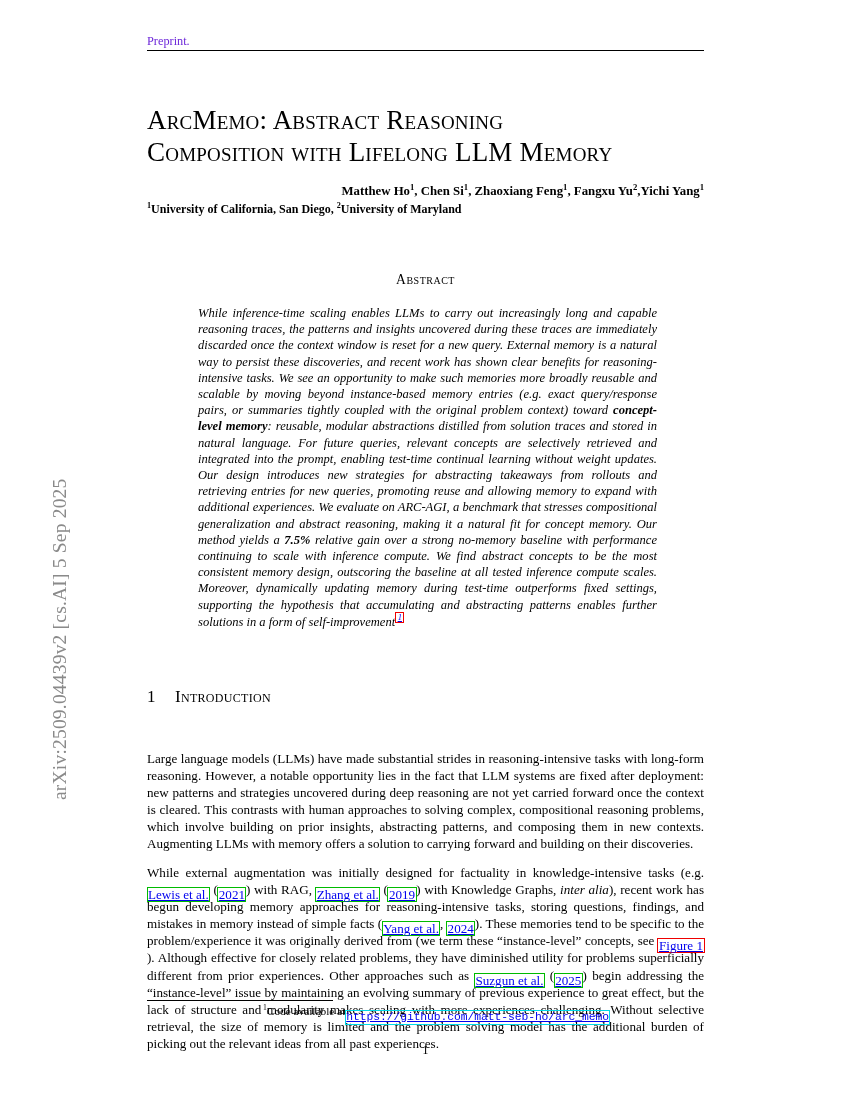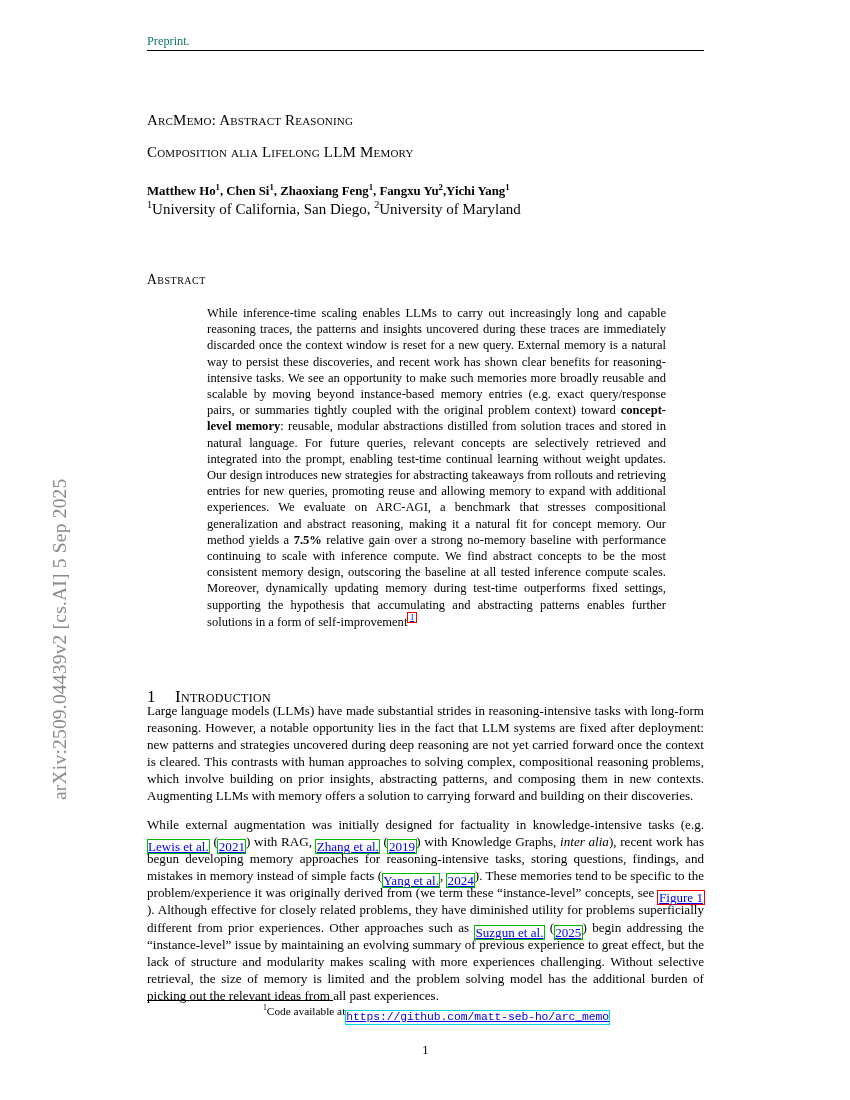--- a/index.html
+++ b/index.html
@@ -49,83 +49,85 @@
   
   #runninghead {
     position: absolute;
     left: 0px;
     top: 34px;
     width: 557px;
   }
   #runninghead .rh-text {
     font-size: 12.3px;
     line-height: 14px;
-    color: #0f766e;
+    color: #6d28d9;
   }
   #runninghead .rh-rule {
     margin-top: 2px;
     border-bottom: 1.1px solid #000;
     width: 557px;
   }
 
   
   #title-block {
     position: absolute;
     left: 0px;
     top: 104px;
     width: 557px;
   }
   .title-line {
-    font-size: 15px;
+    font-size: 27px;
     line-height: 32px;
     letter-spacing: 0.2px;
     font-variant: small-caps;
     white-space: nowrap;
   }
 
   
   #authors-block {
     position: absolute;
     left: 0px;
     top: 183px;
     width: 557px;
   }
   .author-line {
     font-size: 12.8px;
     line-height: 17.5px;
     font-weight: bold;
+    text-align: right;
   }
   .affil-line {
-    font-size: 15px;
+    font-size: 12px;
     line-height: 17px;
-    font-weight: normal;
+    font-weight: bold;
   }
   sup { font-size: 0.68em; vertical-align: super; line-height: 0; }
 
   
   #abstract-heading {
     position: absolute;
     left: 0px;
     top: 272px;
     width: 557px;
-    text-align: left;
+    text-align: center;
     font-size: 13.6px;
     font-variant: small-caps;
     letter-spacing: 0.5px;
   }
   #abstract-body {
     position: absolute;
-    left: 60px;
+    left: 51px;
     top: 305px;
     width: 459px;
     font-size: 12.55px;
     line-height: 16.2px;
     text-align: justify;
     text-justify: inter-word;
     hyphens: none;
+    font-style: italic;
   }
   #abstract-body b { font-weight: bold; }
 
   
   #sec1-heading {
     position: absolute;
     left: 0px;
     top: 664px;
     width: 557px;
     font-size: 17px;
@@ -141,20 +143,21 @@
 
   
   .bodypara {
     position: absolute;
     left: 0px;
     width: 557px;
     font-size: 13.1px;
     line-height: 17.1px;
     text-align: justify;
     hyphens: none;
+    margin-top: 48px;
   }
   #para-intro-1 { top: 702px; }
   #para-intro-2 { top: 816px; }
   .bodypara i { }
 
   
   .lnk {
     display: inline-block;
     padding: 0px 0.5px;
     margin: 0px -0.5px;
@@ -219,21 +222,21 @@
 
 <div id="page">
 
   <div id="runninghead">
     <div class="rh-text">Preprint.</div>
     <div class="rh-rule"></div>
   </div>
 
   <div id="title-block">
     <div class="title-line">ArcMemo: Abstract Reasoning</div>
-    <div class="title-line">Composition alia Lifelong LLM Memory</div>
+    <div class="title-line">Composition with Lifelong LLM Memory</div>
   </div>
 
   <div id="authors-block">
     <div class="author-line" id="author-line-1"><span>Matthew Ho</span><sup>1</sup><span>, </span><span>Chen Si</span><sup>1</sup><span>, </span><span>Zhaoxiang Feng</span><sup>1</sup><span>, </span><span>Fangxu Yu</span><sup>2</sup><span>,</span><span>Yichi Yang</span><sup>1</sup></div>
     <div class="affil-line" id="affil-line"><sup>1</sup><span>University of California, San Diego, </span><sup>2</sup><span>University of Maryland</span></div>
   </div>
 
   <div id="abstract-heading">Abstract</div>
 
   <div id="abstract-body">

